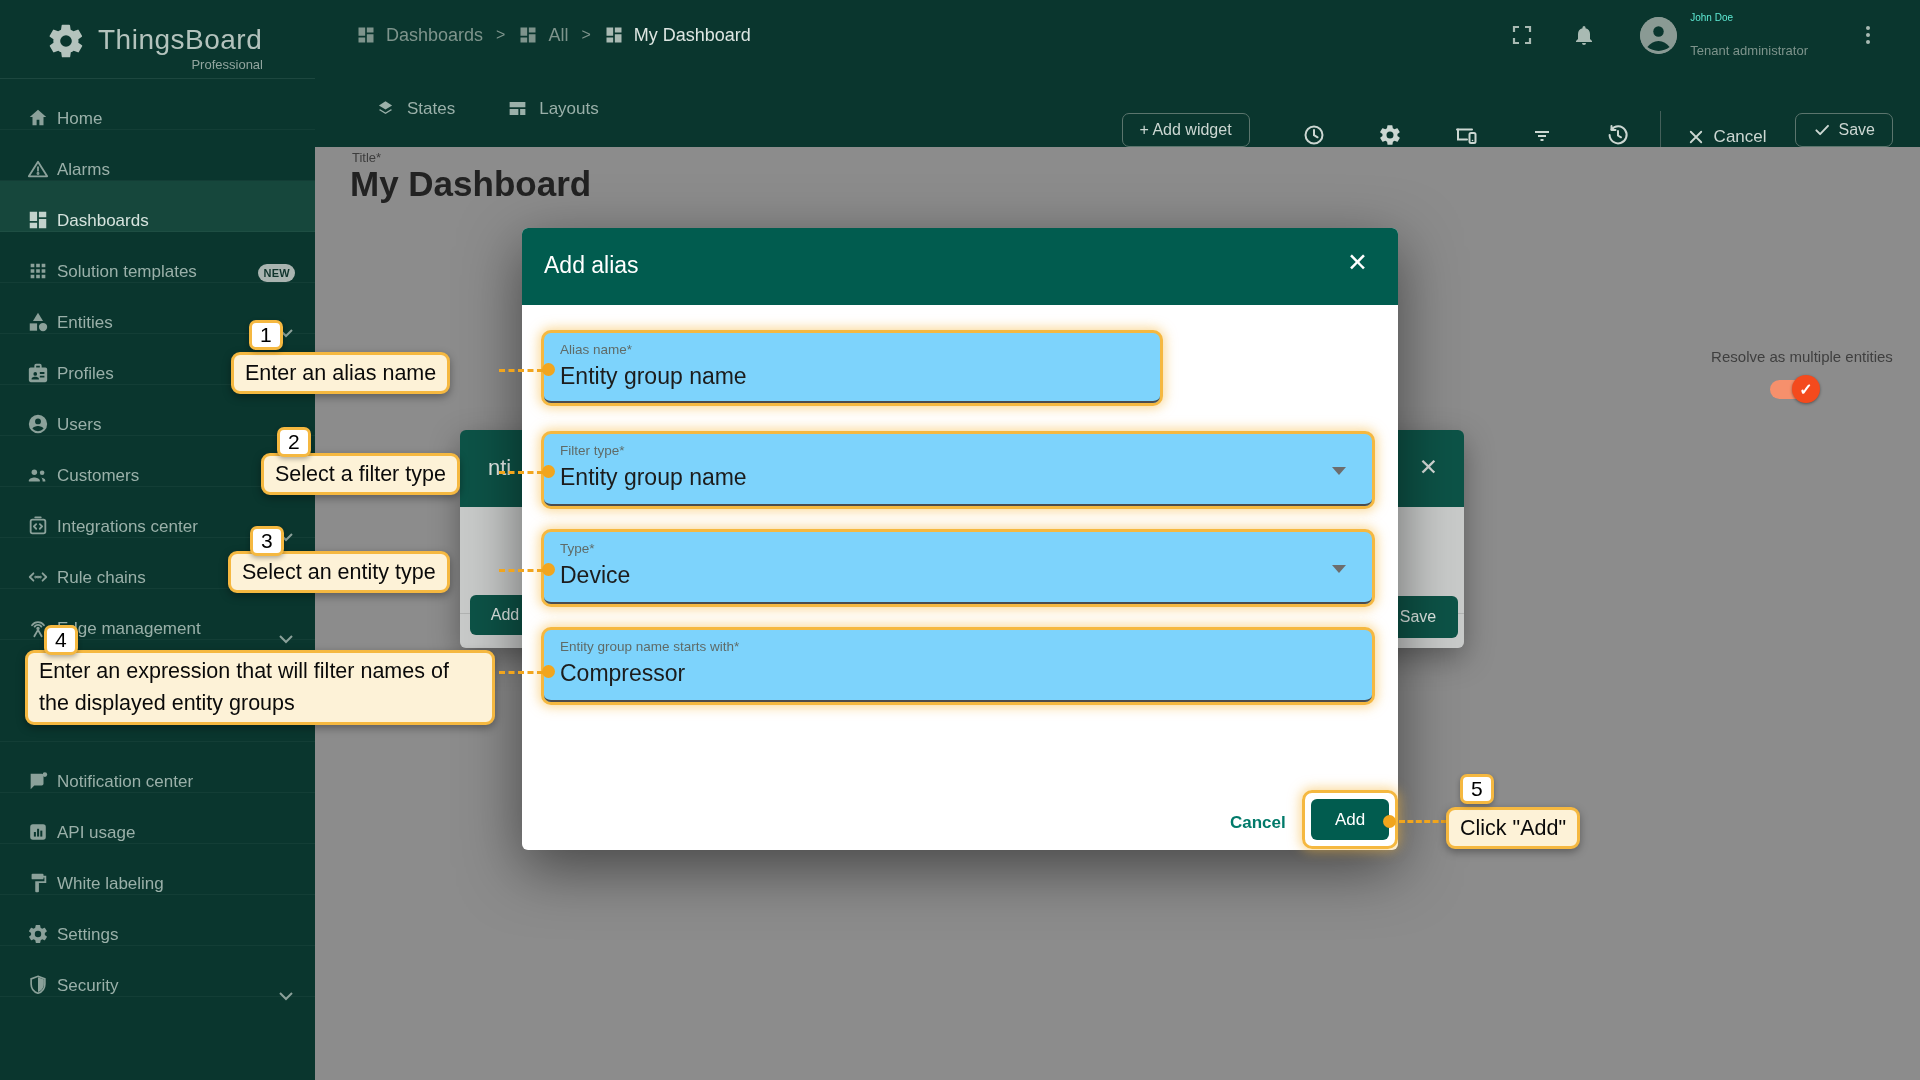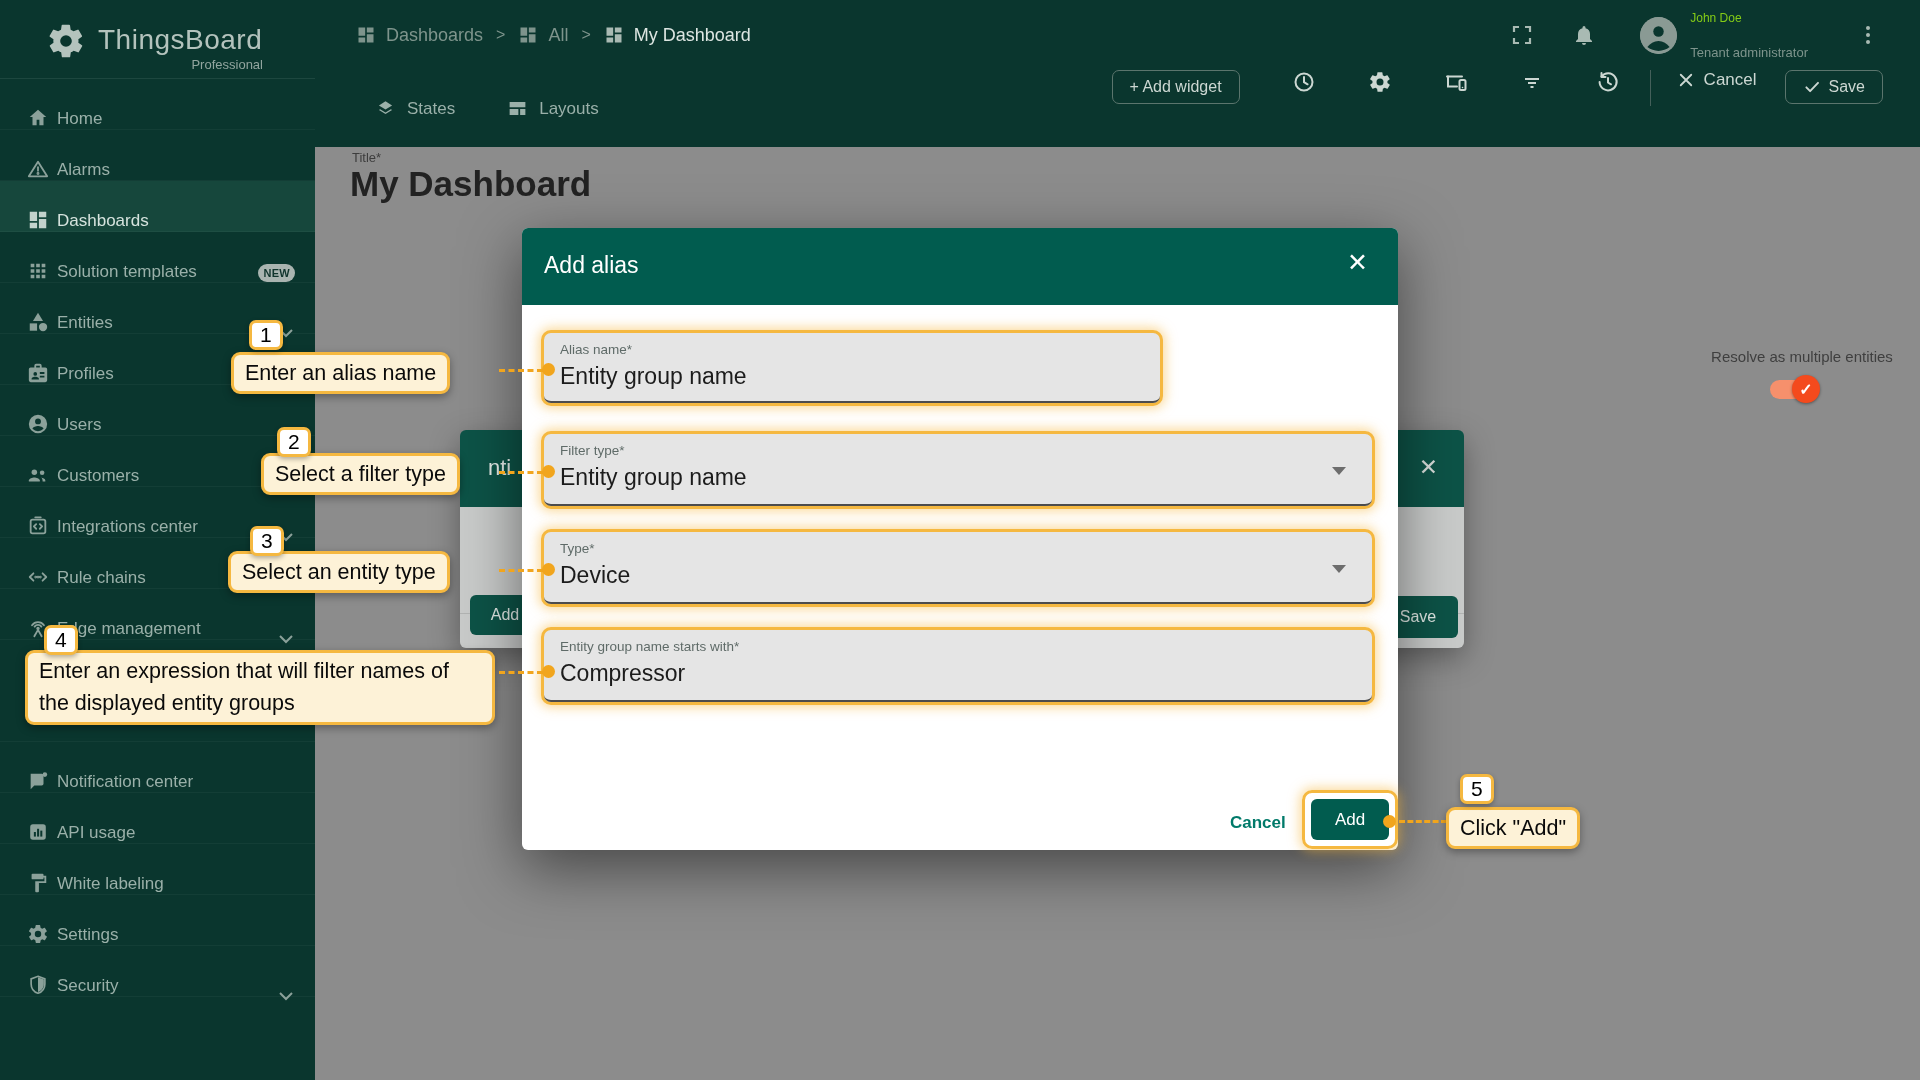--- a/index.html
+++ b/index.html
@@ -32,30 +32,30 @@
   .crumb-ic svg { width:20px; height:20px; display:block; }
   .crumb-label { font-size:18px; color:#7e948c; }
   .crumb-sep { font-size:16px; color:#7e948c; }
   .crumb.current .crumb-label { color:#dde6e2; }
   .crumb.current .crumb-ic { color:#a9bab3; }
   .hdr-right { position:absolute; right:0; top:0; height:70px; display:flex; align-items:center; }
   .hdr-icbtn { width:24px; height:24px; color:#a9bab3; cursor:pointer; }
   .hdr-icbtn svg { width:24px; height:24px; display:block; }
   .avatar { width:37px; height:37px; border-radius:50%; background:#8a9a94; position:relative; overflow:hidden; margin-left:44px; cursor:pointer; }
   .user-block { margin-left:13px; cursor:pointer; }
-  .user-name { font-size:12px; color:#84cc16; }
+  .user-name { font-size:10px; color:#5eead4; }
   .user-role { font-size:13px; color:#7e948c; margin-top:20px; }
 
   
   #dashtoolbar { position:absolute; left:315px; top:70px; width:1605px; height:77px; background:#0a362e; z-index:2; }
   .tb-left { position:absolute; left:60px; top:0; height:77px; display:flex; align-items:center; gap:52px; }
   .tb-item { display:flex; align-items:center; gap:11px; cursor:pointer; }
   .tb-item svg { width:21px; height:21px; display:block; color:#9ab0a9; }
   .tb-item-label { font-size:17px; color:#9ab0a9; }
-  .tb-right { position:absolute; right:37px; top:0; height:77px; display:flex; align-items:flex-start; }
+  .tb-right { position:absolute; right:27px; top:0; height:77px; display:flex; align-items:flex-end; }
   .btn-outline { display:flex; align-items:center; gap:8px; border:1px solid #5b756d; border-radius:7px; padding:7px 17px; color:#ccd7d2; font-size:16px; cursor:pointer; white-space:nowrap; }
   .tb-icbtn { width:24px; height:24px; color:#ccd7d2; cursor:pointer; margin-left:52px; }
   .tb-icbtn svg { width:24px; height:24px; display:block; }
   .tb-divider { width:1px; height:36px; background:#44605a; margin-left:30px; }
   .tb-cancel { display:flex; align-items:center; gap:9px; color:#ccd7d2; font-size:17px; margin-left:26px; cursor:pointer; }
   .tb-cancel svg { width:18px; height:18px; }
   .tb-save { margin-left:28px; }
   .tb-save svg { width:18px; height:18px; color:#ccd7d2; }
 
   
@@ -70,21 +70,21 @@
   .bgd-close { position:absolute; right:26px; top:24px; color:#d6dcd9; font-size:23px; }
   .bgd-body { position:absolute; left:0; top:77px; right:0; height:106px; background:#c9cbca; }
   .bgd-footer { position:absolute; left:0; top:183px; right:0; height:35px; background:#c9cbca; border-top:1px solid #b2b4b3; border-radius:0 0 6px 6px; }
   .bgd-btn { position:absolute; background:#0d5347; color:#dfe7e4; font-size:16px; font-weight:500; border-radius:6px; display:flex; align-items:center; justify-content:center; }
 
   
   #modal { position:absolute; left:522px; top:228px; width:876px; height:622px; background:#fff; border-radius:6px; z-index:5; box-shadow:0 18px 60px rgba(0,0,0,.5); }
   .m-header { position:absolute; left:0; top:0; right:0; height:77px; background:#015c4f; border-radius:6px 6px 0 0; }
   .m-title { position:absolute; left:22px; top:24px; color:#fff; font-size:23px; font-weight:500; }
   .m-close { position:absolute; right:30px; top:22px; color:#fff; font-size:25px; font-weight:300; cursor:pointer; line-height:1; }
-  .field-ring { position:absolute; border:3px solid #f5b840; border-radius:10px; box-shadow:0 0 12px 2px rgba(245,184,64,.55); background:#e5e5e5; cursor:text; }
+  .field-ring { position:absolute; border:3px solid #f5b840; border-radius:10px; box-shadow:0 0 12px 2px rgba(245,184,64,.55); background:#7dd3fc; cursor:text; }
   .field-inner { position:absolute; inset:0; border-radius:7px; border-bottom:2px solid #4c4c4c; padding:9px 16px 0 16px; overflow:hidden; }
   .f-label { font-size:13.5px; color:#5f6b68; }
   .f-value { font-size:23px; color:#1c1c1c; margin-top:6px; white-space:nowrap; }
   .dd-arrow { position:absolute; right:26px; top:33px; width:0; height:0; border-left:7px solid transparent; border-right:7px solid transparent; border-top:8px solid #6d6d6d; }
   .resolve-label { position:absolute; left:1175px; top:120px; width:210px; text-align:center; font-size:15px; color:#3f3f3f; }
   .toggle { position:absolute; left:1248px; top:152px; width:45px; height:19px; border-radius:10px; background:#f6906c; cursor:pointer; }
   .toggle-thumb { position:absolute; right:-5px; top:-5px; width:28px; height:28px; border-radius:50%; background:#f44a1d; box-shadow:0 1px 3px rgba(0,0,0,.4); color:#fff; font-size:16px; font-weight:bold; display:flex; align-items:center; justify-content:center; }
   .m-cancel { position:absolute; left:708px; top:585px; font-size:17px; font-weight:bold; color:#017a6a; cursor:pointer; }
   .m-add-ring { position:absolute; left:780px; top:562px; width:96px; height:59px; border:3px solid #f5b840; border-radius:10px; box-shadow:0 0 12px 2px rgba(245,184,64,.55); }
   .m-add-btn { position:absolute; left:6px; top:6px; width:78px; height:41px; background:#015c4f; border-radius:6px; color:#fff; font-size:17px; font-weight:500; display:flex; align-items:center; justify-content:center; cursor:pointer; }

